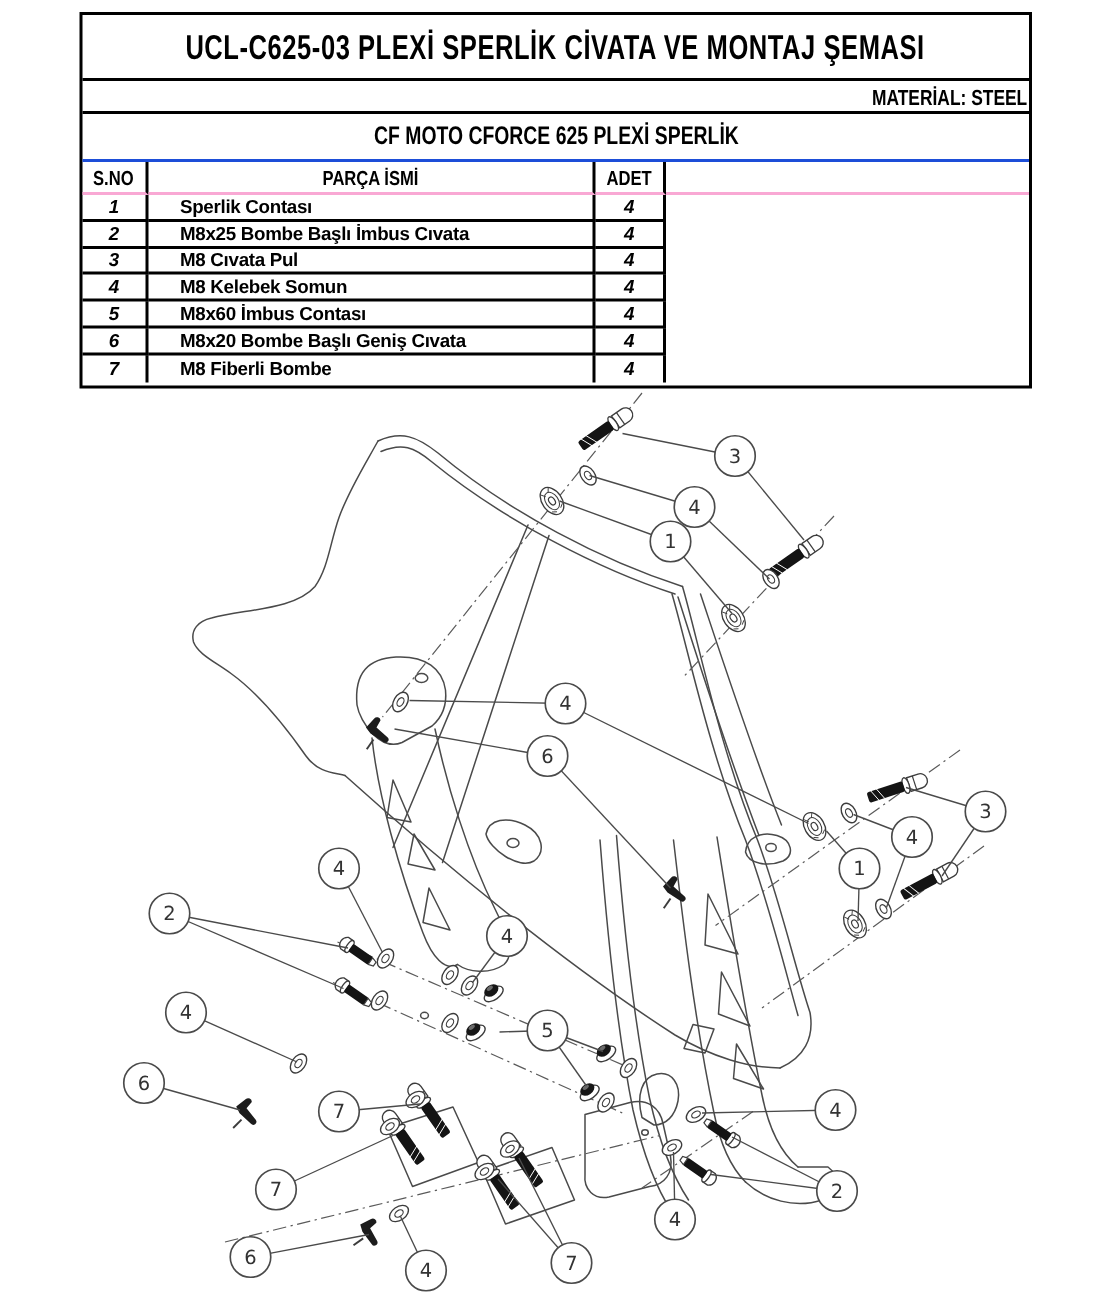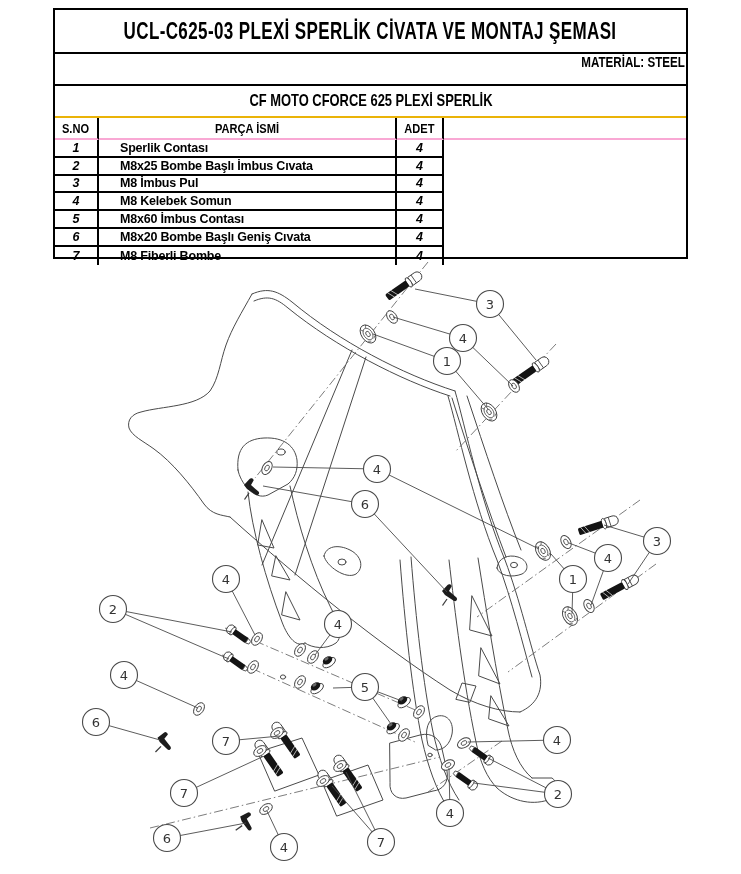--- a/index.html
+++ b/index.html
@@ -6,22 +6,22 @@
   body{
     width:741px;height:874px;position:relative;background:#ffffff;
     font-family:"Liberation Sans", sans-serif;color:#000;overflow:hidden;
   }
   
   .doc{
     position:absolute;left:53px;top:8px;width:635px;height:251px;
     border:2px solid #000;box-sizing:border-box;background:#fff;z-index:2;
   }
   .row-title{height:44px;border-bottom:2px solid #000;display:flex;align-items:center;justify-content:center;box-sizing:border-box;text-align:right;}
-  .row-material{height:32px;border-bottom:2px solid #000;display:flex;align-items:flex-start;justify-content:flex-end;box-sizing:border-box;}
-  .row-subtitle{height:32px;border-bottom:2px solid #eab308;display:flex;align-items:center;justify-content:center;box-sizing:border-box;}
+  .row-material{height:22px;border-bottom:2px solid #000;display:flex;align-items:flex-end;justify-content:flex-end;box-sizing:border-box;}
+  .row-subtitle{height:32px;border-bottom:2px solid #1d4ed8;display:flex;align-items:center;justify-content:center;box-sizing:border-box;}
   .cond{display:inline-block;transform:scaleX(0.74);transform-origin:center;white-space:nowrap;font-weight:bold;}
   .cond2{display:inline-block;transform:scaleX(0.8);transform-origin:right center;white-space:nowrap;font-weight:bold;}
   .title-text{font-size:23px;letter-spacing:0.5px;}
   .material-text{font-size:14.5px;padding-right:2px;}
   .subtitle-text{font-size:17px;transform:scaleX(0.76);}
   .tbl{
     display:grid;
     grid-template-columns:44px 298px 47px 1fr;
     grid-template-rows:22px repeat(7,17.8px);
   }
@@ -295,21 +295,21 @@
       </div>
     <div class="cell th"></div>
     <div class="cell spacer-cell"></div>
   <div class="cell c-no rline bline">1</div>
       <div class="cell c-name rline bline">Sperlik Contası</div>
       <div class="cell c-qty rline bline">4</div>
       <div class="cell c-no rline bline">2</div>
       <div class="cell c-name rline bline">M8x25 Bombe Başlı İmbus Cıvata</div>
       <div class="cell c-qty rline bline">4</div>
       <div class="cell c-no rline bline">3</div>
-      <div class="cell c-name rline bline">M8 İmbus Pul</div>
+      <div class="cell c-name rline bline">M8 Cıvata Pul</div>
       <div class="cell c-qty rline bline">4</div>
       <div class="cell c-no rline bline">4</div>
       <div class="cell c-name rline bline">M8 Kelebek Somun</div>
       <div class="cell c-qty rline bline">4</div>
       <div class="cell c-no rline bline">5</div>
       <div class="cell c-name rline bline">M8x60 İmbus Contası</div>
       <div class="cell c-qty rline bline">4</div>
       <div class="cell c-no rline bline">6</div>
       <div class="cell c-name rline bline">M8x20 Bombe Başlı Geniş Cıvata</div>
       <div class="cell c-qty rline bline">4</div>

